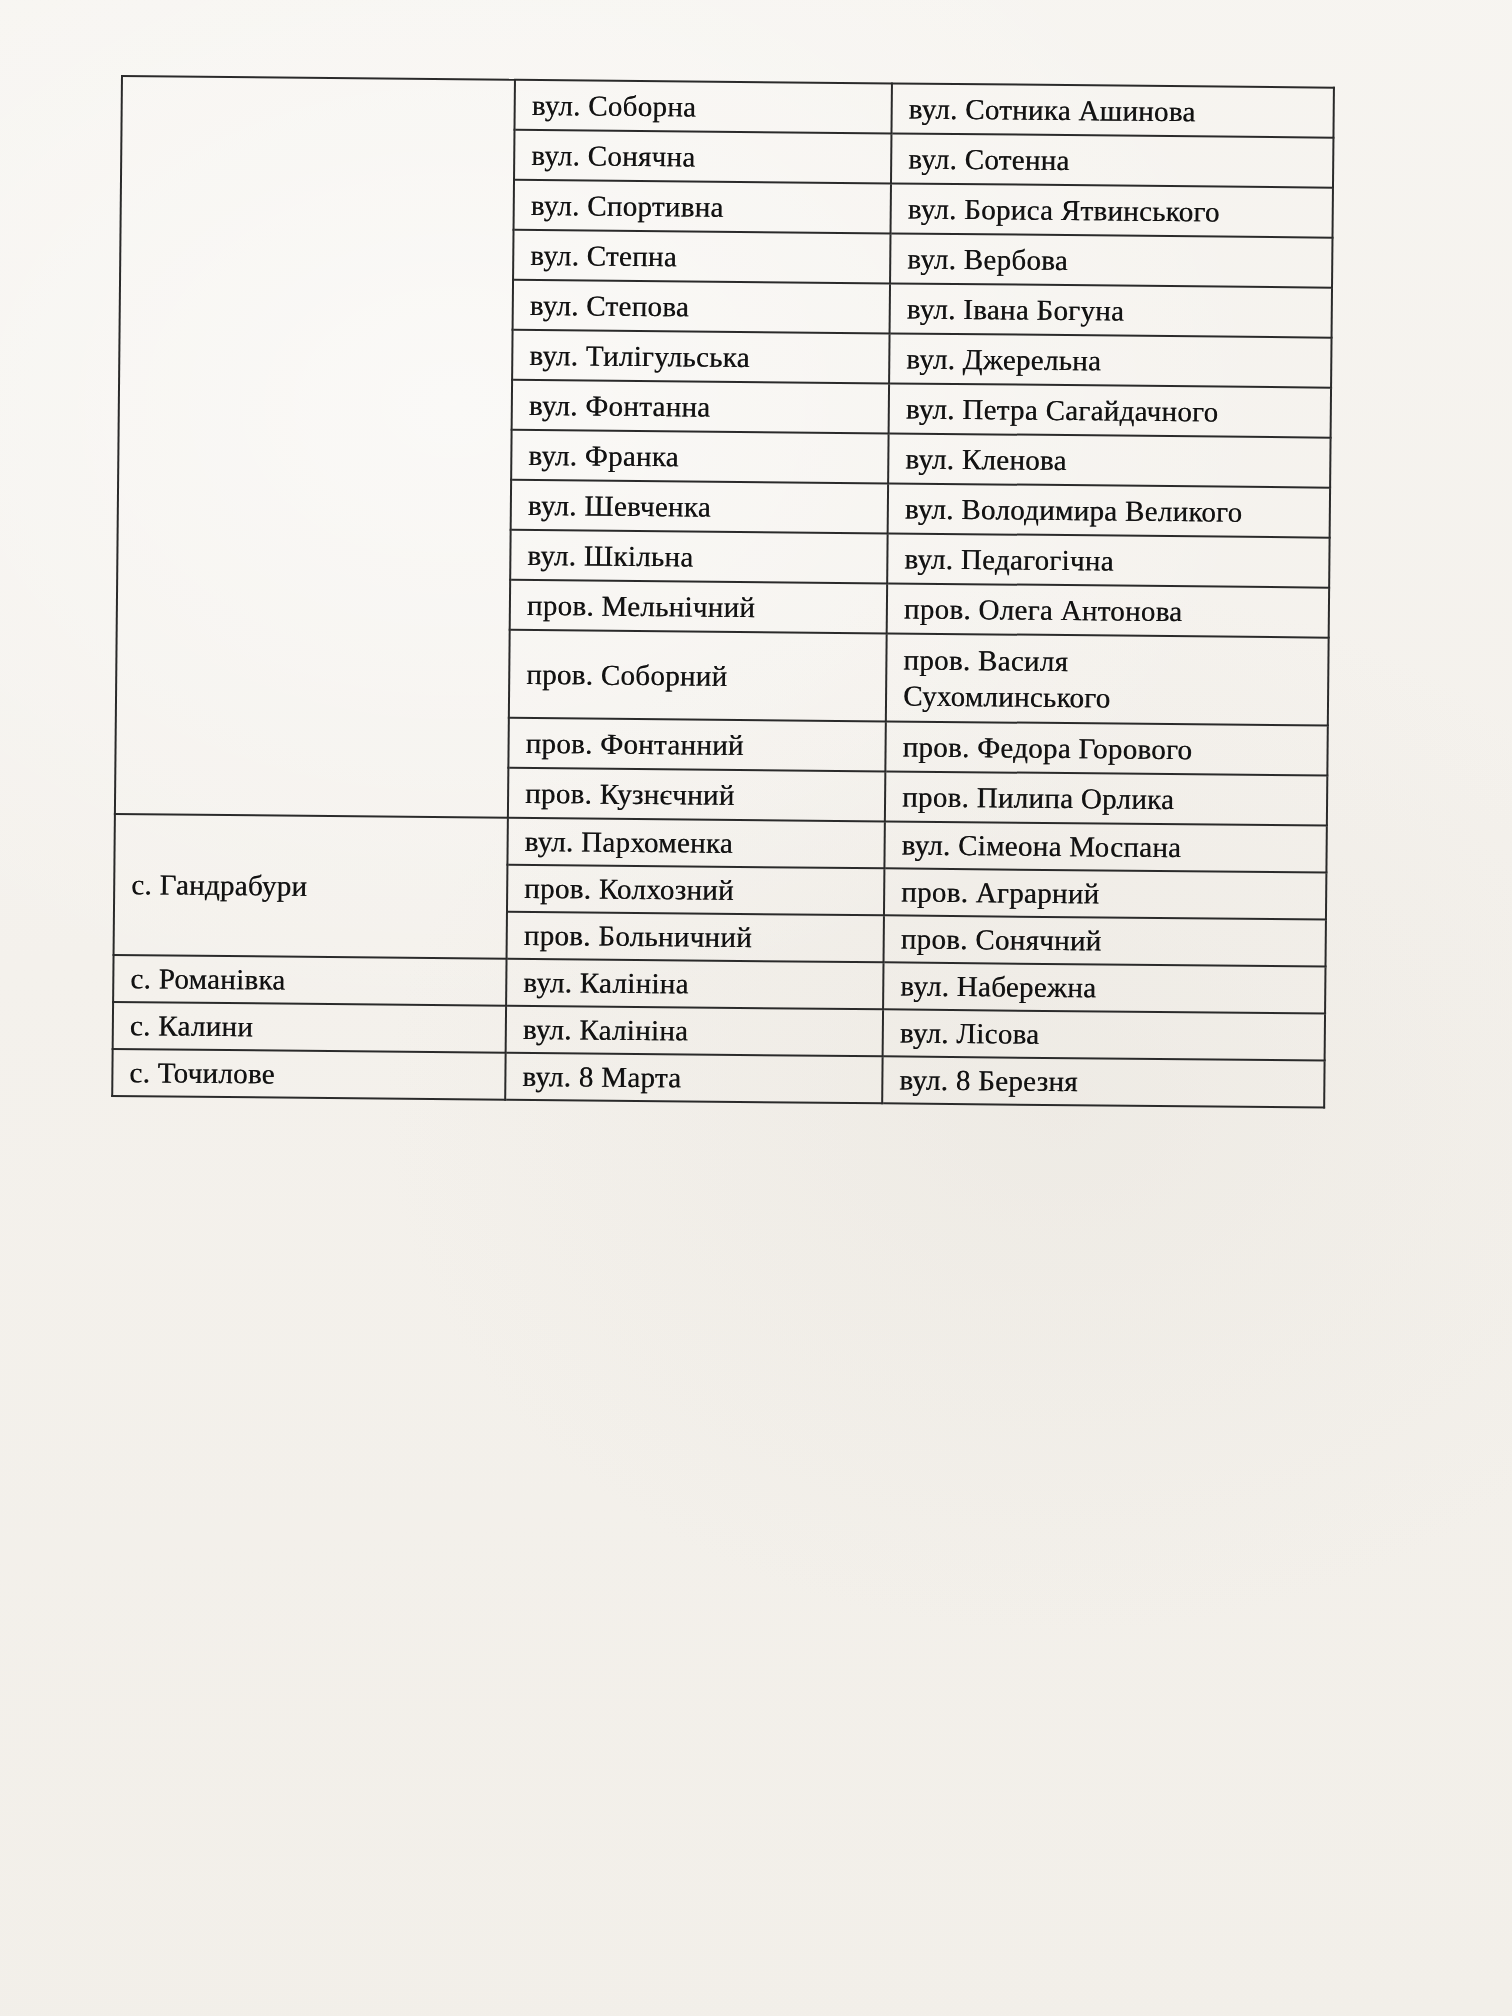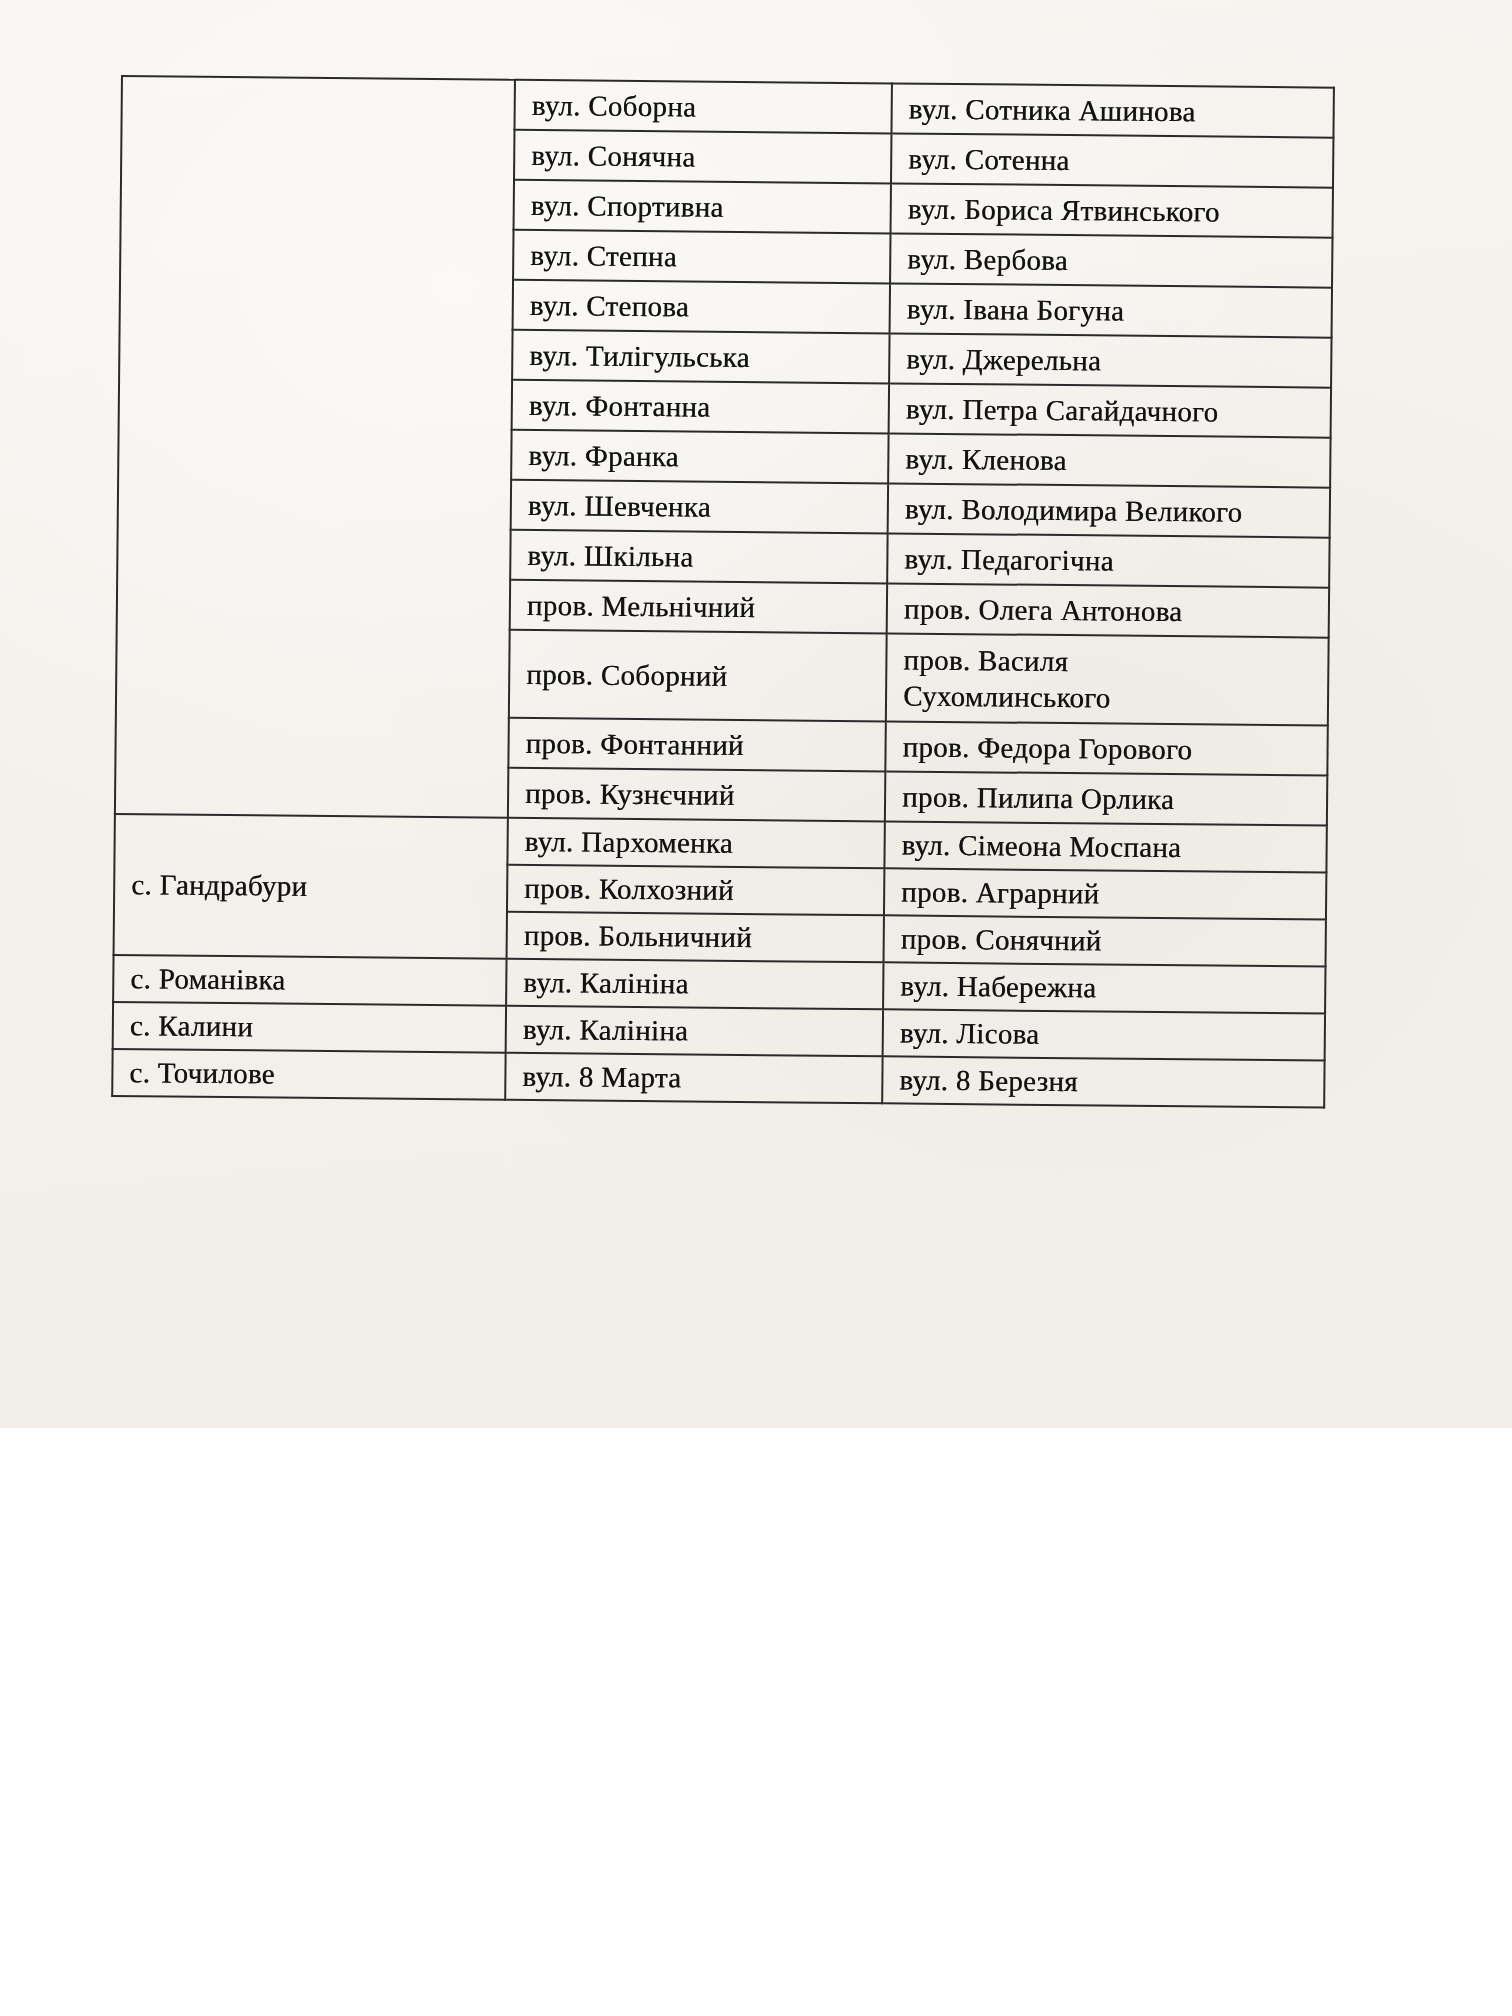--- a/index.html
+++ b/index.html
@@ -8,21 +8,21 @@
   }
   body {
     width: 1512px;
     height: 2016px;
     overflow: hidden;
     font-family: "Liberation Serif", "DejaVu Serif", serif;
   }
   .paper {
     position: relative;
     width: 1512px;
-    height: 1428px;
+    height: 2016px;
     background:
       radial-gradient(ellipse 1200px 900px at 30% 20%, rgba(255,255,255,0.5), rgba(255,255,255,0) 70%),
       radial-gradient(ellipse 900px 700px at 70% 55%, rgba(228,224,216,0.35), rgba(228,224,216,0) 75%),
       linear-gradient(175deg, #f7f5f1 0%, #f4f1ec 45%, #f2efe9 100%);
   }
   .table-wrap {
     position: absolute;
     left: 121px;
     top: 75px;
     transform: rotate(0.55deg);

